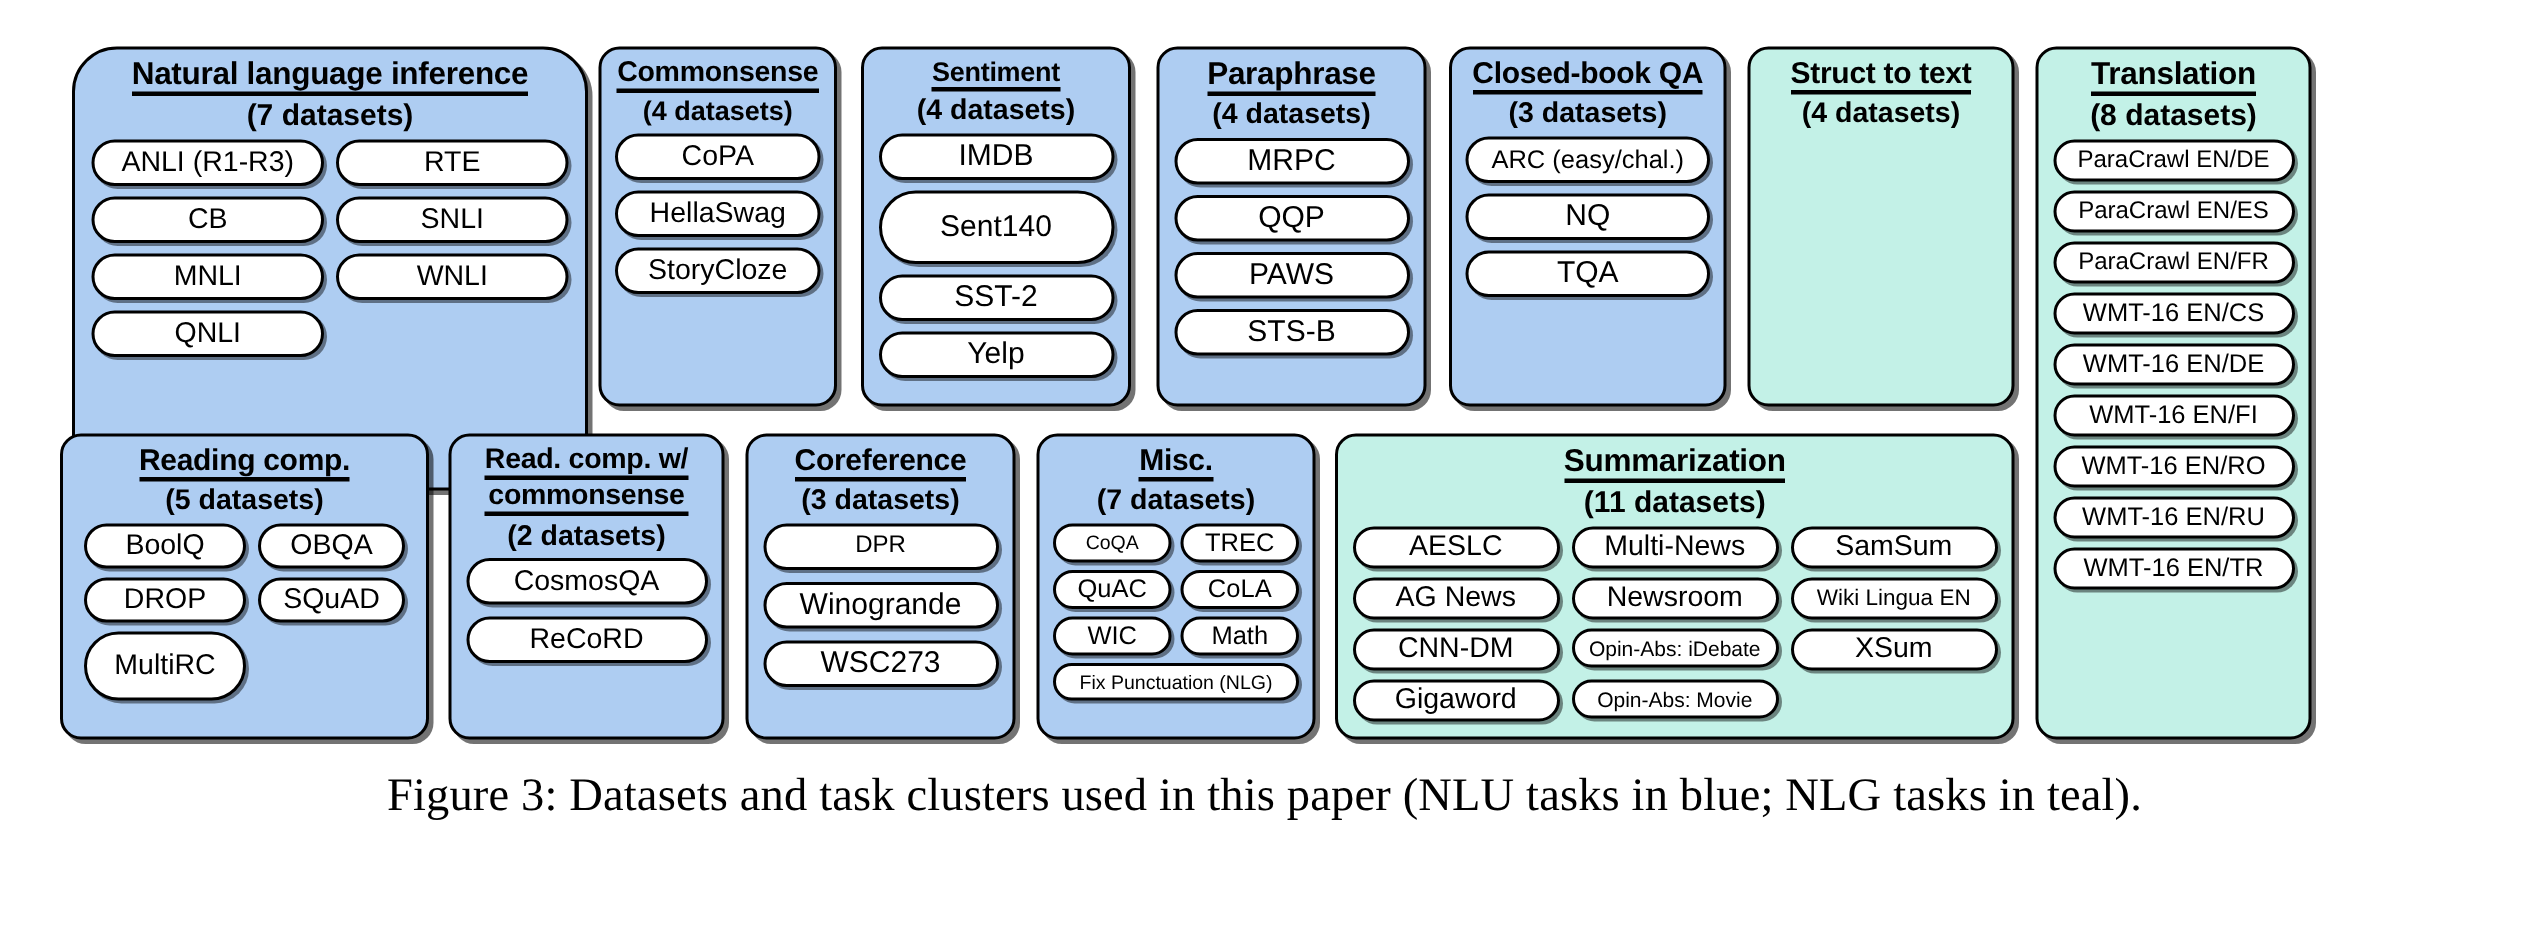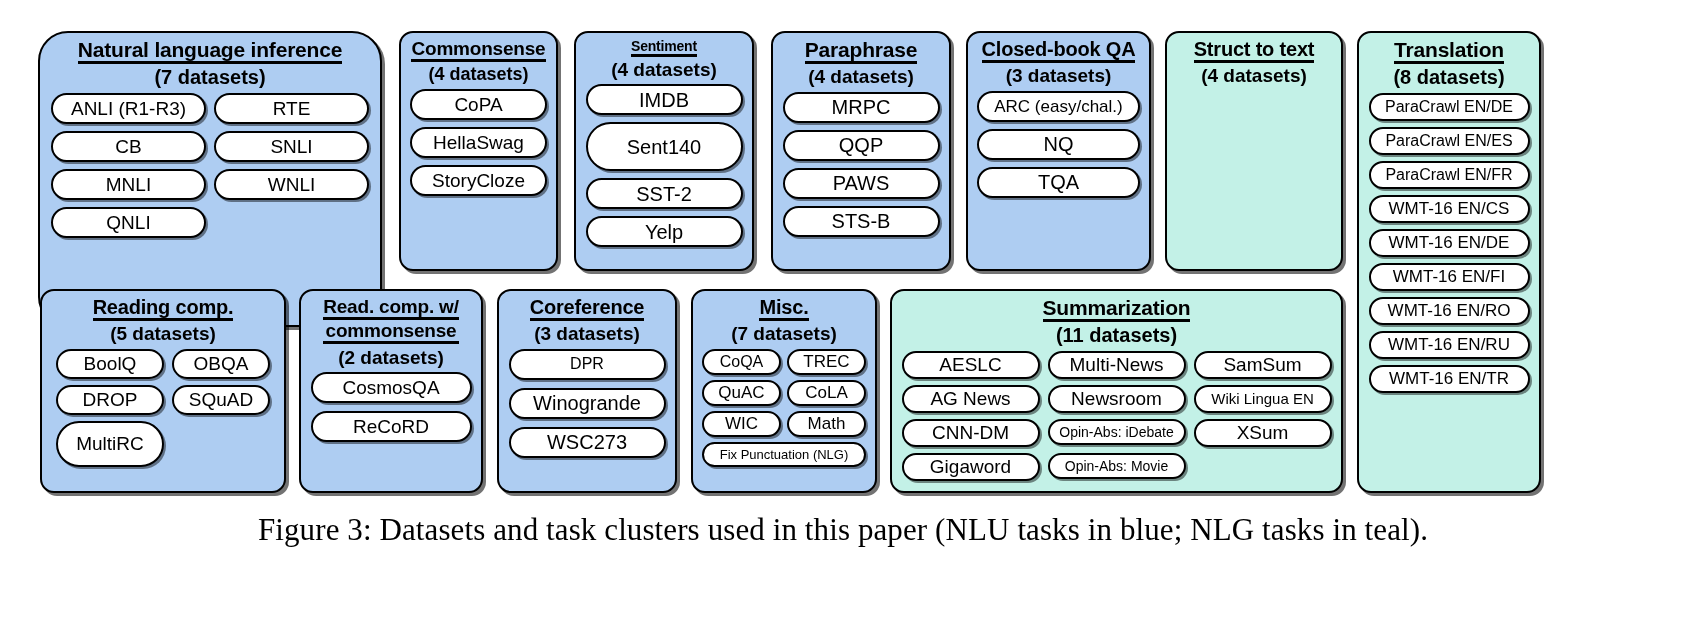--- a/index.html
+++ b/index.html
@@ -88,21 +88,21 @@
     font-size:31px;
     color:#000;
     letter-spacing:0.1px;
   }
 </style>
 </head>
 <body>
 
 <div id="figure">
 
-  <div class="cluster nlu" style="left:38px;top:31px;width:344px;height:296px;border-radius:30px;">
+  <div class="cluster nlu" style="left:48px;top:31px;width:344px;height:296px;border-radius:30px;">
     <div class="c-title" style="font-size:21px;">
       <span class="tl">Natural language inference</span>
     </div>
     <div class="c-sub" style="font-size:20px;">(7 datasets)</div>
     <div class="pills" style="gap:7px 8px;">
       <div class="pill" style="width:155px;height:31px;font-size:19px;">ANLI (R1-R3)</div>
       <div class="pill" style="width:155px;height:31px;font-size:19px;">RTE</div>
       <div class="pill" style="width:155px;height:31px;font-size:19px;">CB</div>
       <div class="pill" style="width:155px;height:31px;font-size:19px;">SNLI</div>
       <div class="pill" style="width:155px;height:31px;font-size:19px;">MNLI</div>
@@ -117,21 +117,21 @@
     </div>
     <div class="c-sub" style="font-size:18px;">(4 datasets)</div>
     <div class="pills" style="gap:7px;">
       <div class="pill" style="width:140px;height:31px;font-size:19px;">CoPA</div>
       <div class="pill" style="width:140px;height:31px;font-size:19px;text-align:right;">HellaSwag</div>
       <div class="pill" style="width:140px;height:31px;font-size:19px;">StoryCloze</div>
     </div>
   </div>
 
   <div class="cluster nlu" style="left:574px;top:31px;width:180px;height:240px;">
-    <div class="c-title" style="font-size:14px;">
+    <div class="c-title" style="font-size:18px;">
       <span class="tl">Sentiment</span>
     </div>
     <div class="c-sub" style="font-size:19px;">(4 datasets)</div>
     <div class="pills" style="gap:7px;">
       <div class="pill" style="width:157px;height:31px;font-size:20px;">IMDB</div>
       <div class="pill" style="width:157px;height:49px;font-size:20px;">Sent140</div>
       <div class="pill" style="width:157px;height:31px;font-size:20px;">SST-2</div>
       <div class="pill" style="width:157px;height:31px;font-size:20px;">Yelp</div>
     </div>
   </div>
@@ -223,21 +223,21 @@
       <div class="pill" style="width:157px;height:31px;font-size:20px;">WSC273</div>
     </div>
   </div>
 
   <div class="cluster nlu" style="left:691px;top:289px;width:186px;height:204px;">
     <div class="c-title" style="font-size:20px;">
       <span class="tl">Misc.</span>
     </div>
     <div class="c-sub" style="font-size:19px;">(7 datasets)</div>
     <div class="pills" style="gap:5px 6px;">
-      <div class="pill" style="width:79px;height:26px;font-size:16px;">CoQA</div>
+      <div class="pill" style="width:79px;height:26px;font-size:13px;">CoQA</div>
       <div class="pill" style="width:79px;height:26px;font-size:17px;">TREC</div>
       <div class="pill" style="width:79px;height:26px;font-size:17px;">QuAC</div>
       <div class="pill" style="width:79px;height:26px;font-size:17px;">CoLA</div>
       <div class="pill" style="width:79px;height:26px;font-size:17px;">WIC</div>
       <div class="pill" style="width:79px;height:26px;font-size:17px;">Math</div>
       <div class="pill" style="width:164px;height:25px;font-size:13px;">Fix Punctuation (NLG)</div>
     </div>
   </div>
 
   <div class="cluster nlg" style="left:890px;top:289px;width:453px;height:204px;">

